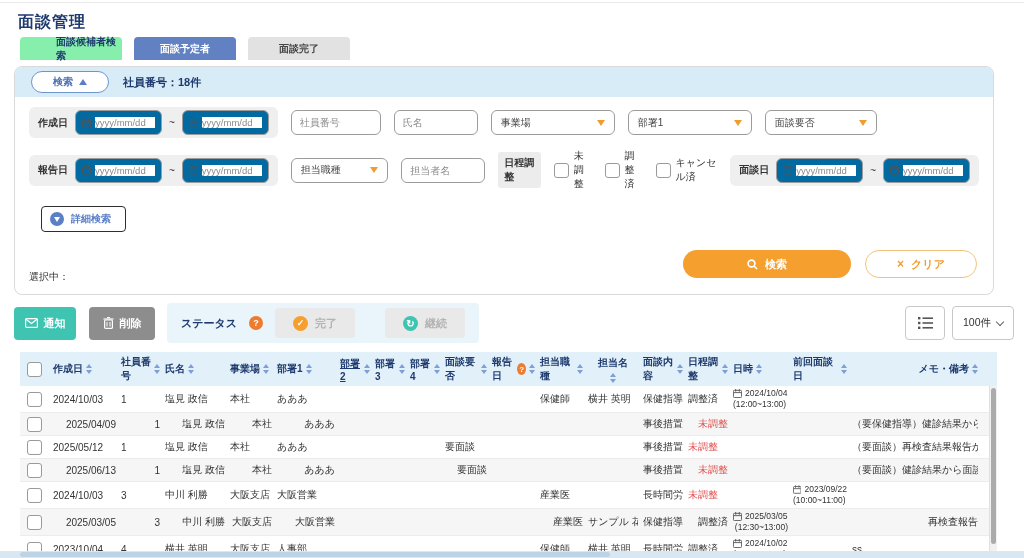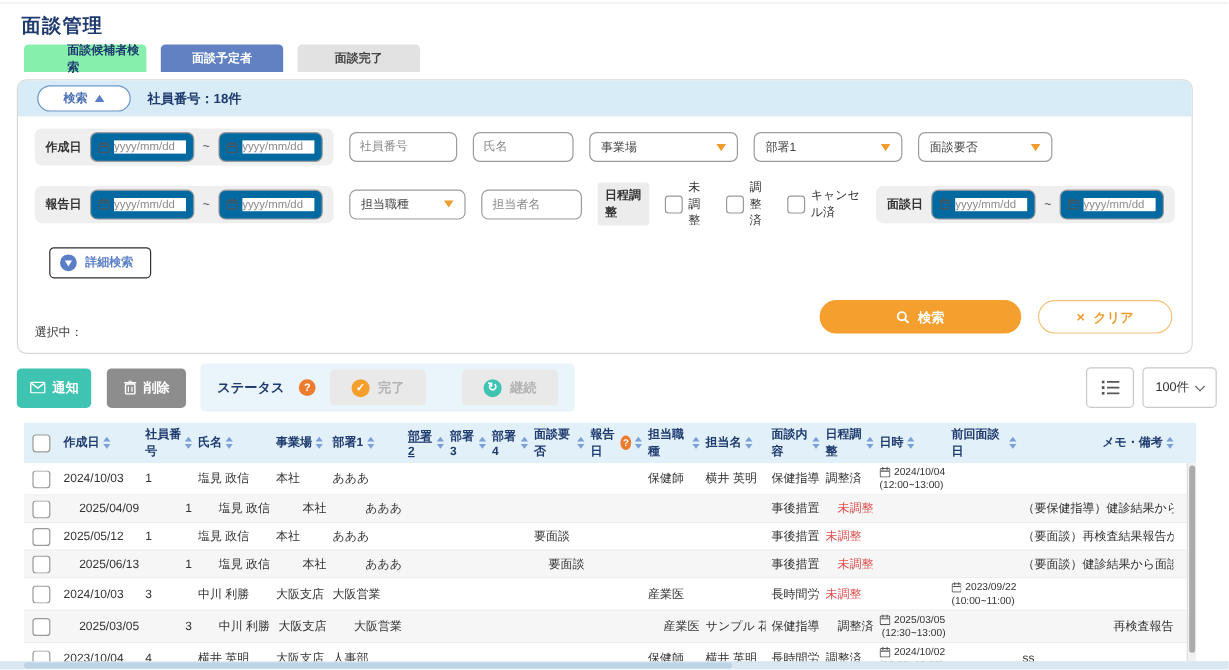--- a/index.html
+++ b/index.html
@@ -374,21 +374,21 @@
             <span class="tri-d"></span>
           </span>
         </div>
         <div class="th" style="width: 48px;">
           <span>担当職種</span>
           <span class="sort">
             <span class="tri-u"></span>
             <span class="tri-d"></span>
           </span>
         </div>
-        <div class="th" style="width: 55px;">
+        <div class="th" style="width: 55px; flex-direction: column;">
           <span>担当名</span>
           <span class="sort">
             <span class="tri-u"></span>
             <span class="tri-d"></span>
           </span>
         </div>
         <div class="th" style="width: 45px;">
           <span>面談内容</span>
           <span class="sort">
             <span class="tri-u"></span>

